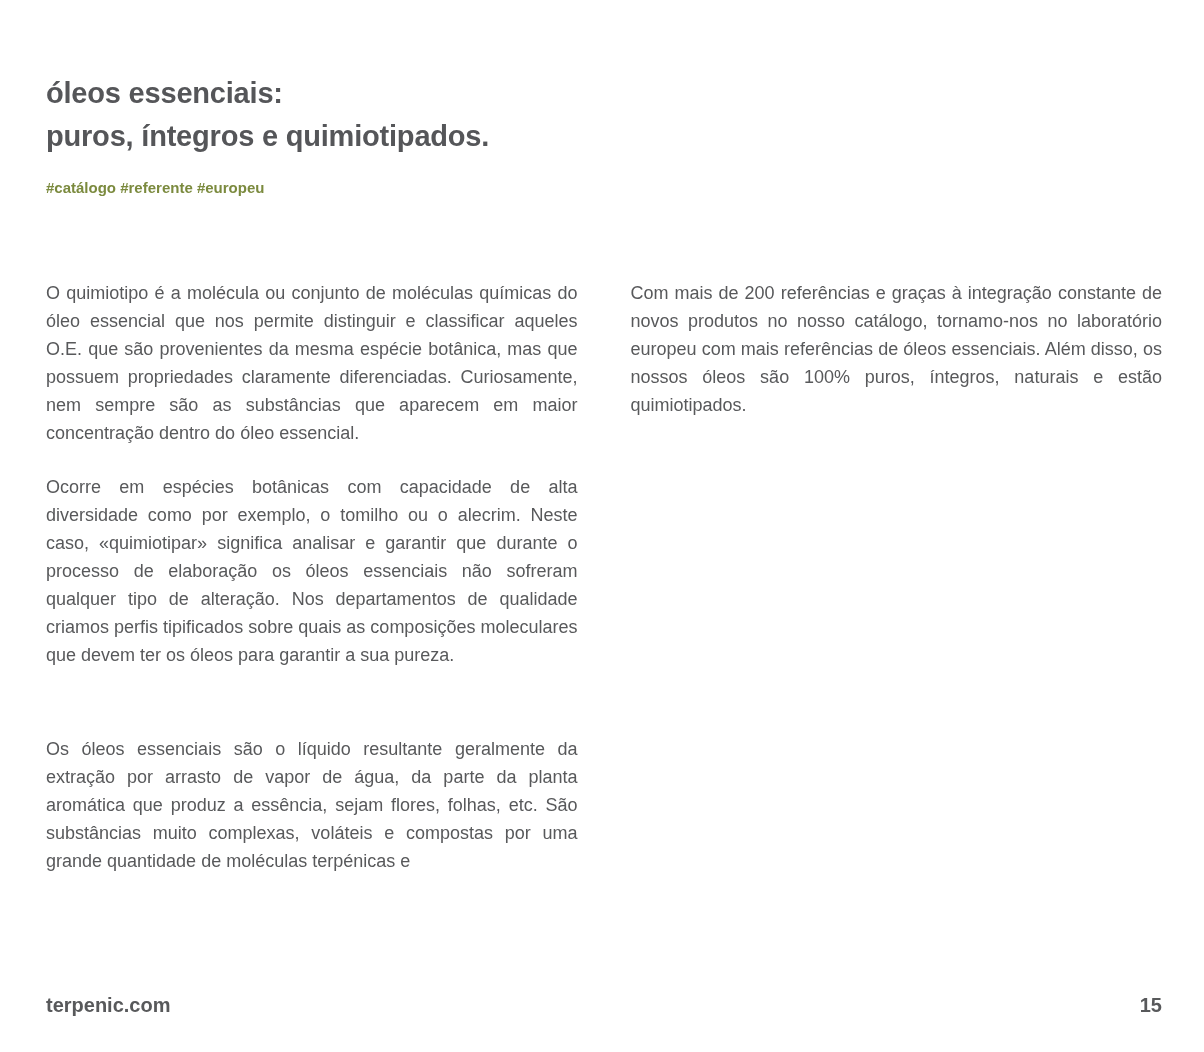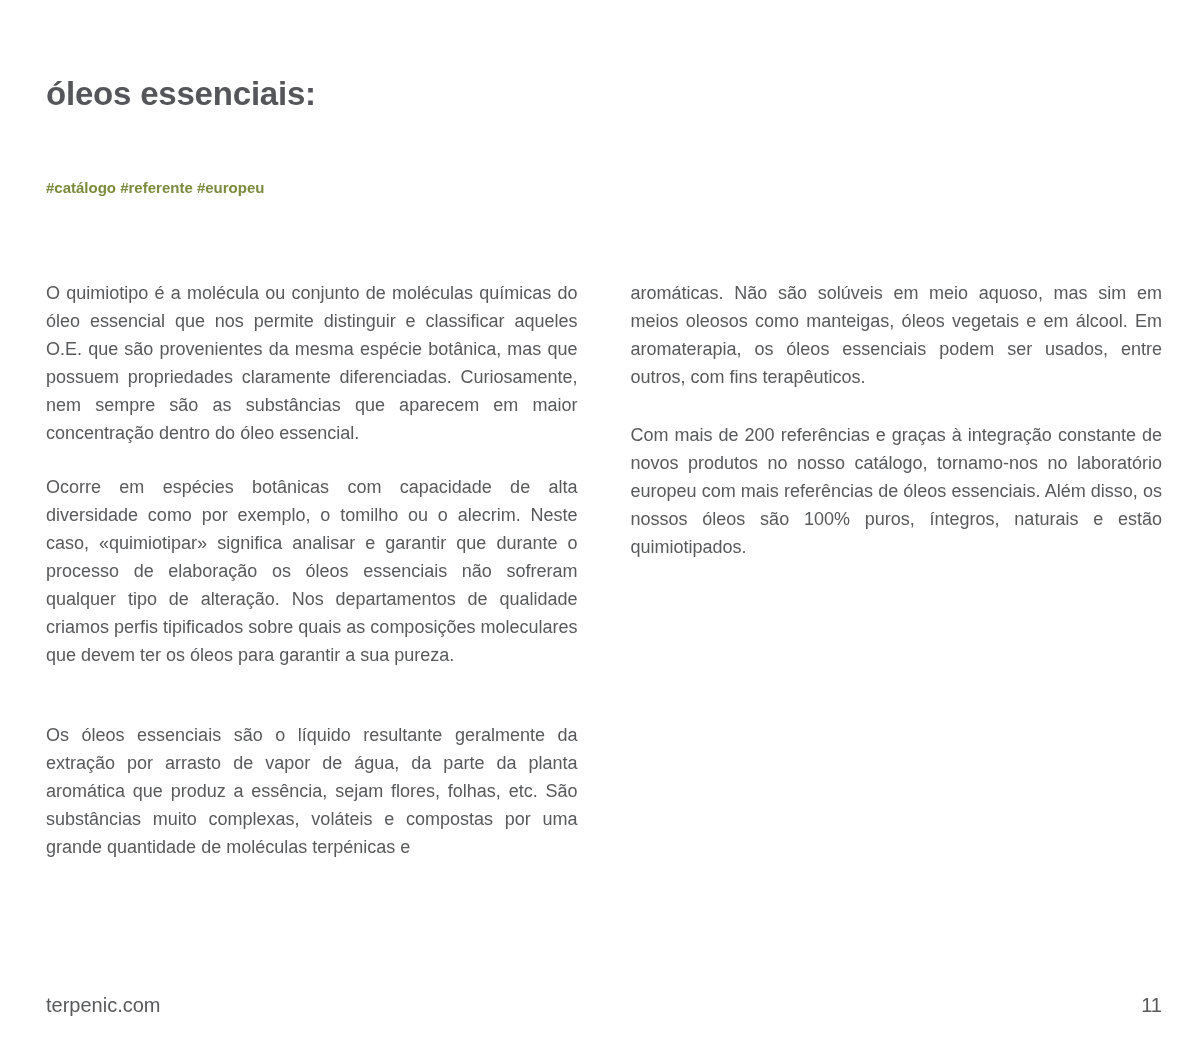--- a/index.html
+++ b/index.html
@@ -16,21 +16,21 @@
     background: var(--page-bg);
     font-family: "Liberation Sans", sans-serif;
     position: relative;
     overflow: hidden;
   }
   .title-block {
     position: absolute;
     left: 46px;
     top: 72px;
     font-weight: bold;
-    font-size: 33px;
+    font-size: 29px;
     line-height: 43px;
     letter-spacing: -0.2px;
     color: var(--title-color);
   }
   .hashtags {
     position: absolute;
     left: 46px;
     top: 174px;
     font-weight: bold;
     font-size: 15px;
@@ -48,52 +48,52 @@
   .column {
     width: 541px;
     font-size: 18px;
     line-height: 28px;
     color: var(--body-color);
     text-align: justify;
   }
   .column p { margin: 0; }
   .column p.gap-sm { margin-bottom: 26px; }
   .column p.gap-sm2 { margin-bottom: 30px; }
-  .column p.gap-lg { margin-bottom: 52px; }
+  .column p.gap-lg { margin-bottom: 66px; }
   .column p.gap-lg2 { margin-bottom: 54px; }
   .footer {
     position: absolute;
     left: 46px;
     right: 42px;
     top: 994px;
     display: flex;
     justify-content: space-between;
     align-items: flex-end;
-    font-weight: normal;
+    font-weight: bold;
     font-size: 20px;
     color: var(--body-color);
   }
 </style>
 </head>
 <body>
 
 <div class="title-block">
   <div>óleos essenciais:</div>
+  <div>puros, íntegros e quimiotipados.</div>
 </div>
 
 <div class="hashtags">#catálogo #referente #europeu</div>
 
 <div class="columns">
   <div class="column">
     <p class="gap-sm">O quimiotipo é a molécula ou conjunto de moléculas químicas do óleo essencial que nos permite distinguir e classificar aqueles O.E. que são provenientes da mesma espécie botânica, mas que possuem propriedades claramente diferenciadas. Curiosamente, nem sempre são as substâncias que aparecem em maior concentração dentro do óleo essencial.</p>
     <p class="gap-lg">Ocorre em espécies botânicas com capacidade de alta diversidade como por exemplo, o tomilho ou o alecrim. Neste caso, «quimiotipar» significa analisar e garantir que durante o processo de elaboração os óleos essenciais não sofreram qualquer tipo de alteração. Nos departamentos de qualidade criamos perfis tipificados sobre quais as composições moleculares que devem ter os óleos para garantir a sua pureza.</p>
     <p>Os óleos essenciais são o líquido resultante geralmente da extração por arrasto de vapor de água, da parte da planta aromática que produz a essência, sejam flores, folhas, etc. São substâncias muito complexas, voláteis e compostas por uma grande quantidade de moléculas terpénicas e</p>
   </div>
   <div class="column">
-    <p class="gap-sm2">aromáticas. Não são solúveis em meio aquoso, mas sim em meios oleosos como manteigas, óleos vegetais e em álcool. Em aromaterapia, os óleos essenciais podem ser usados, entre outros, com fins terapêuticos.</p>
     <p class="gap-lg2">Com mais de 200 referências e graças à integração constante de novos produtos no nosso catálogo, tornamo-nos no laboratório europeu com mais referências de óleos essenciais. Além disso, os nossos óleos são 100% puros, íntegros, naturais e estão quimiotipados.</p>
   </div>
 </div>
 
 <div class="footer">
   <span>terpenic.com</span>
-  <span>11</span>
+  <span>15</span>
 </div>
 
 </body></html>

